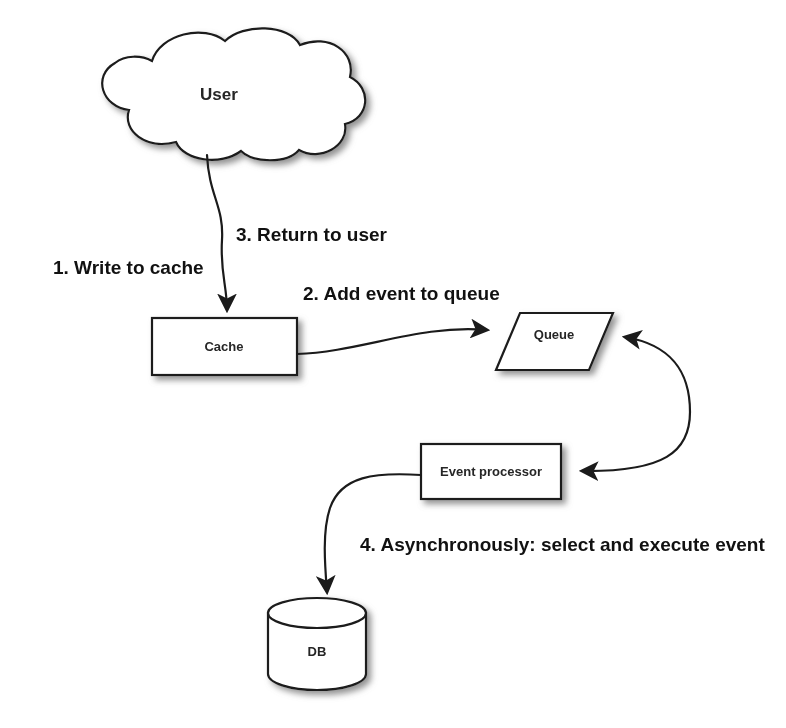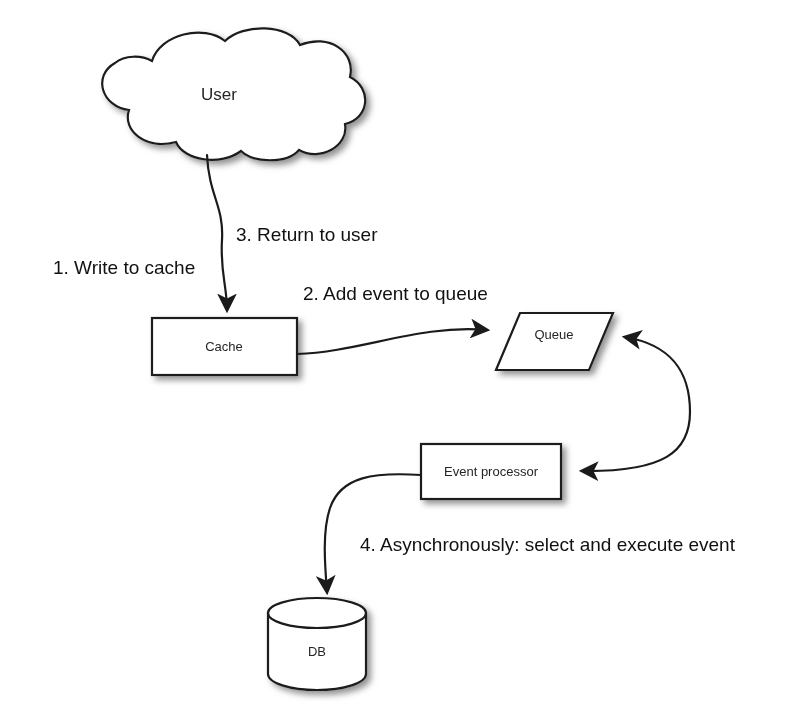--- a/index.html
+++ b/index.html
@@ -14,20 +14,21 @@
     overflow: hidden;
     font-family: "Liberation Sans", sans-serif;
     color: #1a1a1a;
   }
   #diagram-root {
     position: absolute;
     left: 0;
     top: 0;
     width: 688px;
     height: 728px;
+    font-weight: bold;
   }
   svg.canvas {
     position: absolute;
     left: 0;
     top: 0;
     width: 786px;
     height: 728px;
     display: block;
   }
   .node-label {

